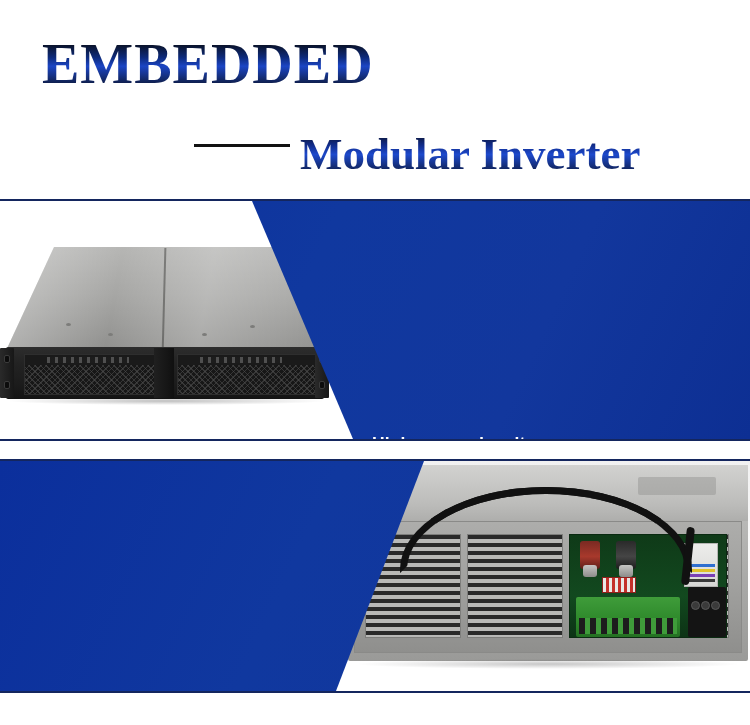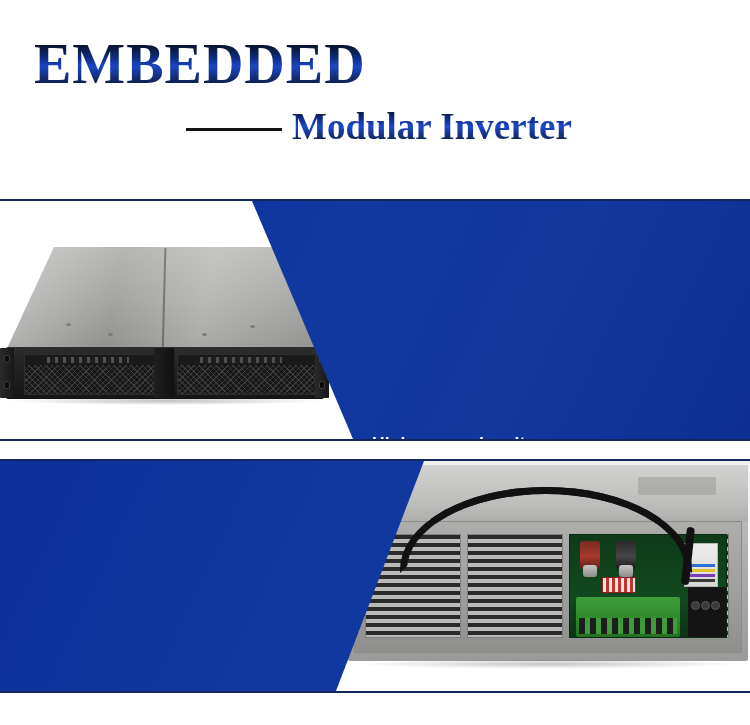--- a/index.html
+++ b/index.html
@@ -11,21 +11,21 @@
     width: 750px;
     height: 725px;
     position: relative;
     overflow: hidden;
     font-family: "Liberation Sans", sans-serif;
   }
 
   
   .heading-block {
     position: absolute;
-    left: 0; top: 0;
+    left: 8px; top: 0;
     width: 642px;
     height: 190px;
   }
   .title-main {
     position: absolute;
     left: 34px;
     top: 36px;
     font-family: "Liberation Serif", serif;
     font-weight: bold;
     font-size: 56px;
@@ -51,27 +51,28 @@
   .title-dash {
     width: 96px;
     height: 3px;
     background: #121212;
     margin-right: 10px;
     margin-top: 6px;
   }
   .title-sub {
     font-family: "Liberation Serif", serif;
     font-weight: bold;
-    font-size: 37px;
+    font-size: 45px;
     line-height: 1;
     background-image: linear-gradient(to bottom,
         #0a0f1c 0%, #102a86 28%, #1d49cc 50%, #15307f 74%, #0a1026 100%);
     -webkit-background-clip: text;
     background-clip: text;
     color: transparent;
+    margin-top: 24px;
     -webkit-text-fill-color: transparent;
   }
 
   
   .panel {
     position: absolute;
     overflow: hidden;
     background: #ffffff;
   }
   #panel-top {

